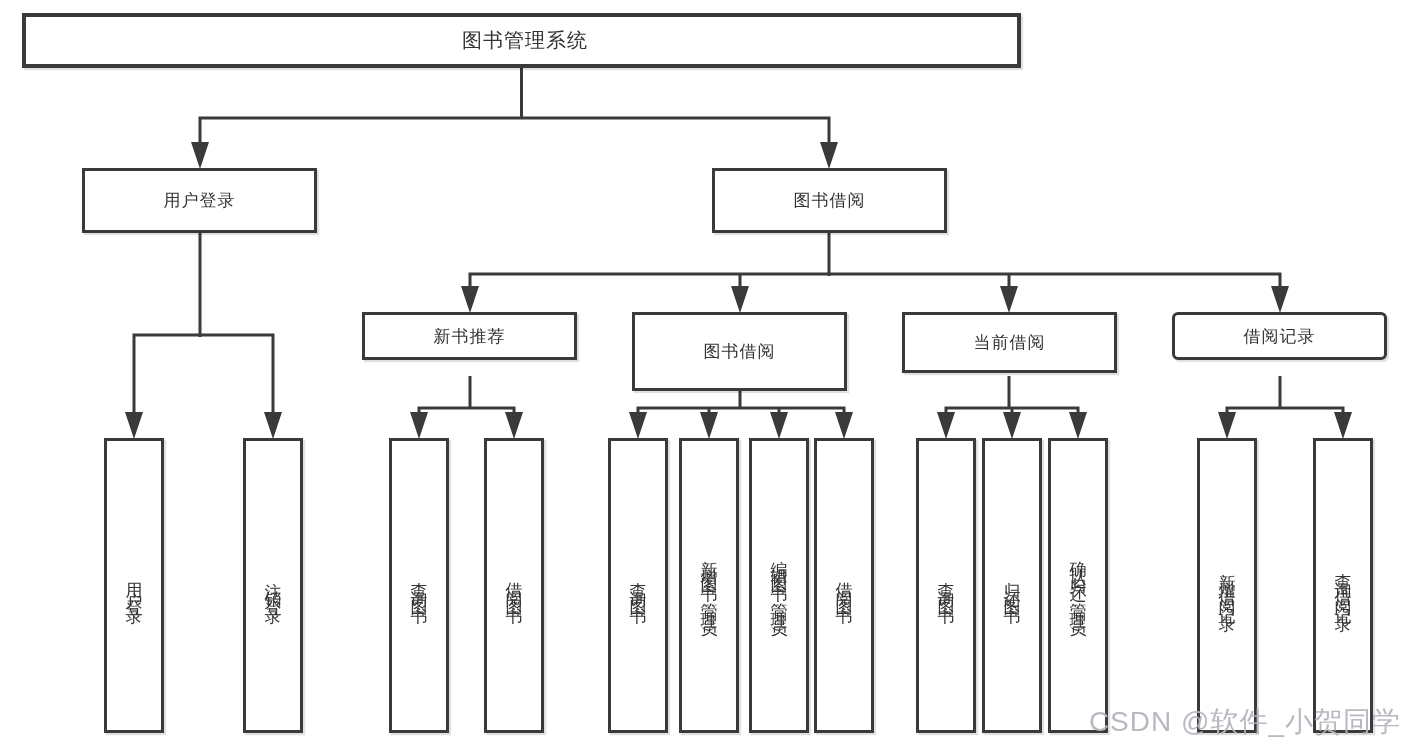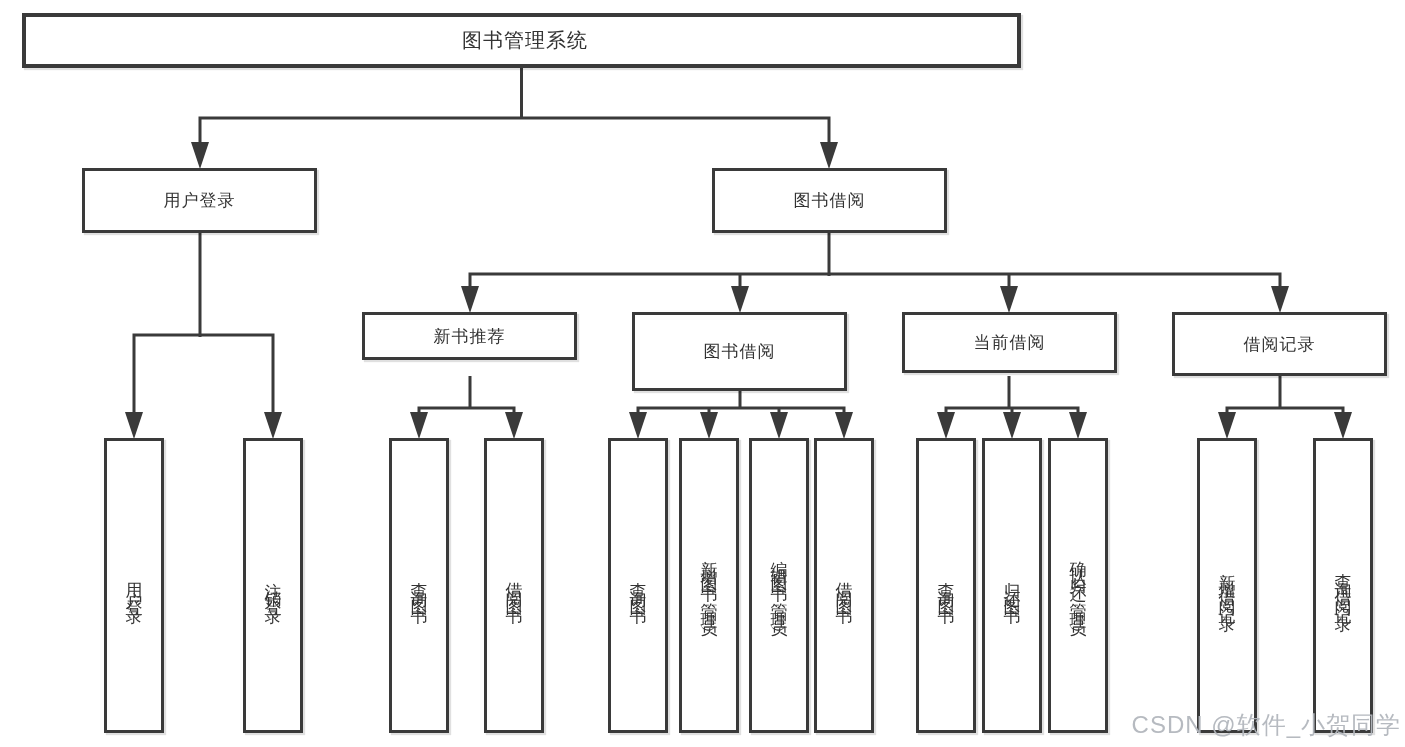--- a/index.html
+++ b/index.html
@@ -36,21 +36,21 @@
     writing-mode: vertical-lr;
     text-orientation: mixed;
     letter-spacing: 0.5em;
     line-height: 1;
     white-space: nowrap;
   }
   #watermark {
     position: absolute;
     right: 4px;
     bottom: 6px;
-    font-size: 24px;
+    font-size: 28px;
     color: rgba(178, 182, 189, 0.95);
     letter-spacing: 1px;
     z-index: 5;
     white-space: nowrap;
   }
 </style>
 </head>
 <body>
 
 <div id="stage">
@@ -87,21 +87,21 @@
 
   <div class="box hlabel" style="left:362px; top:312px; width:215px; height:48px;">
     <span>新书推荐</span>
   </div>
   <div class="box hlabel" style="left:632px; top:312px; width:215px; height:79px;">
     <span>图书借阅</span>
   </div>
   <div class="box hlabel" style="left:902px; top:312px; width:215px; height:61px;">
     <span>当前借阅</span>
   </div>
-  <div class="box hlabel" style="left:1172px; top:312px; width:215px; height:64px;">
+  <div class="box hlabel" style="left:1172px; top:312px; width:215px; height:48px;border-radius:6px;">
     <span>借阅记录</span>
   </div>
 
   <div class="box leaf" style="left:104px; top:438px; width:60px; height:295px;">
     <span>用户登录</span>
   </div>
   <div class="box leaf" style="left:243px; top:438px; width:60px; height:295px;">
     <span>注销登录</span>
   </div>
 

